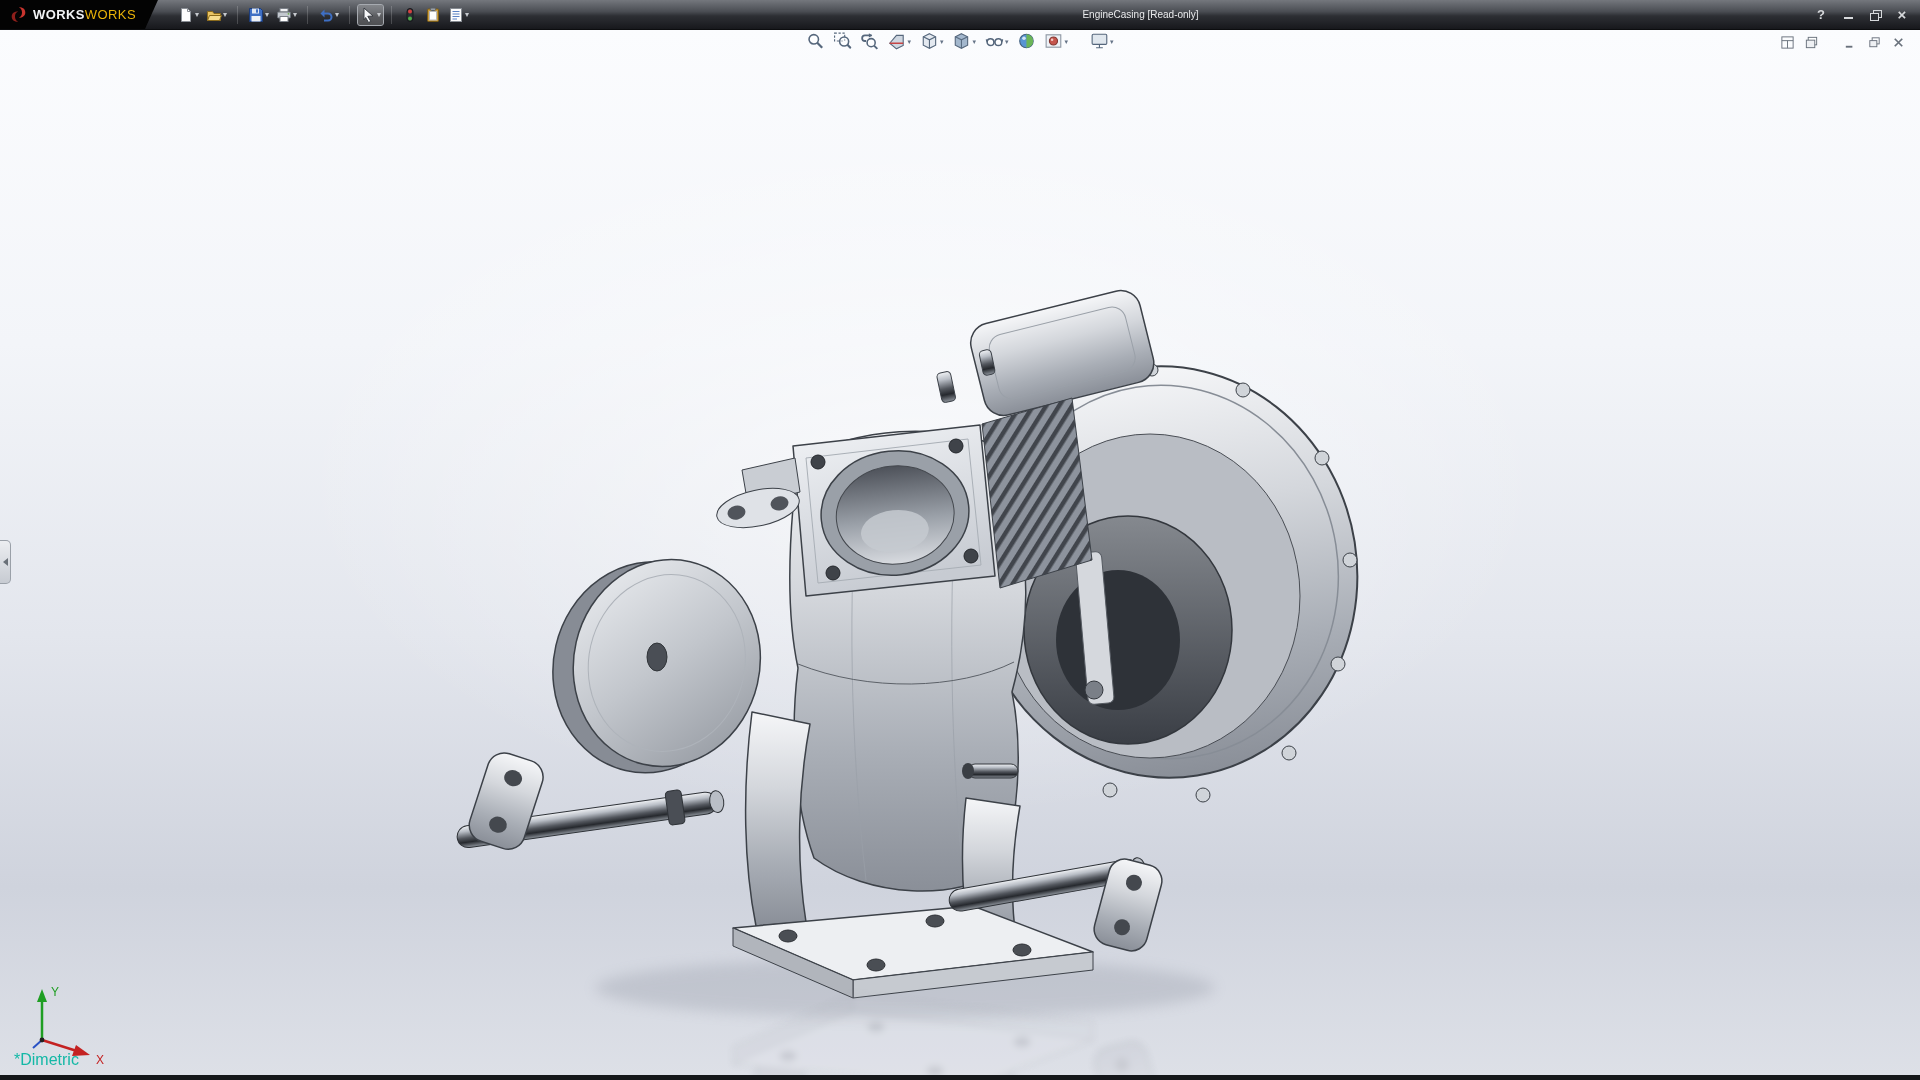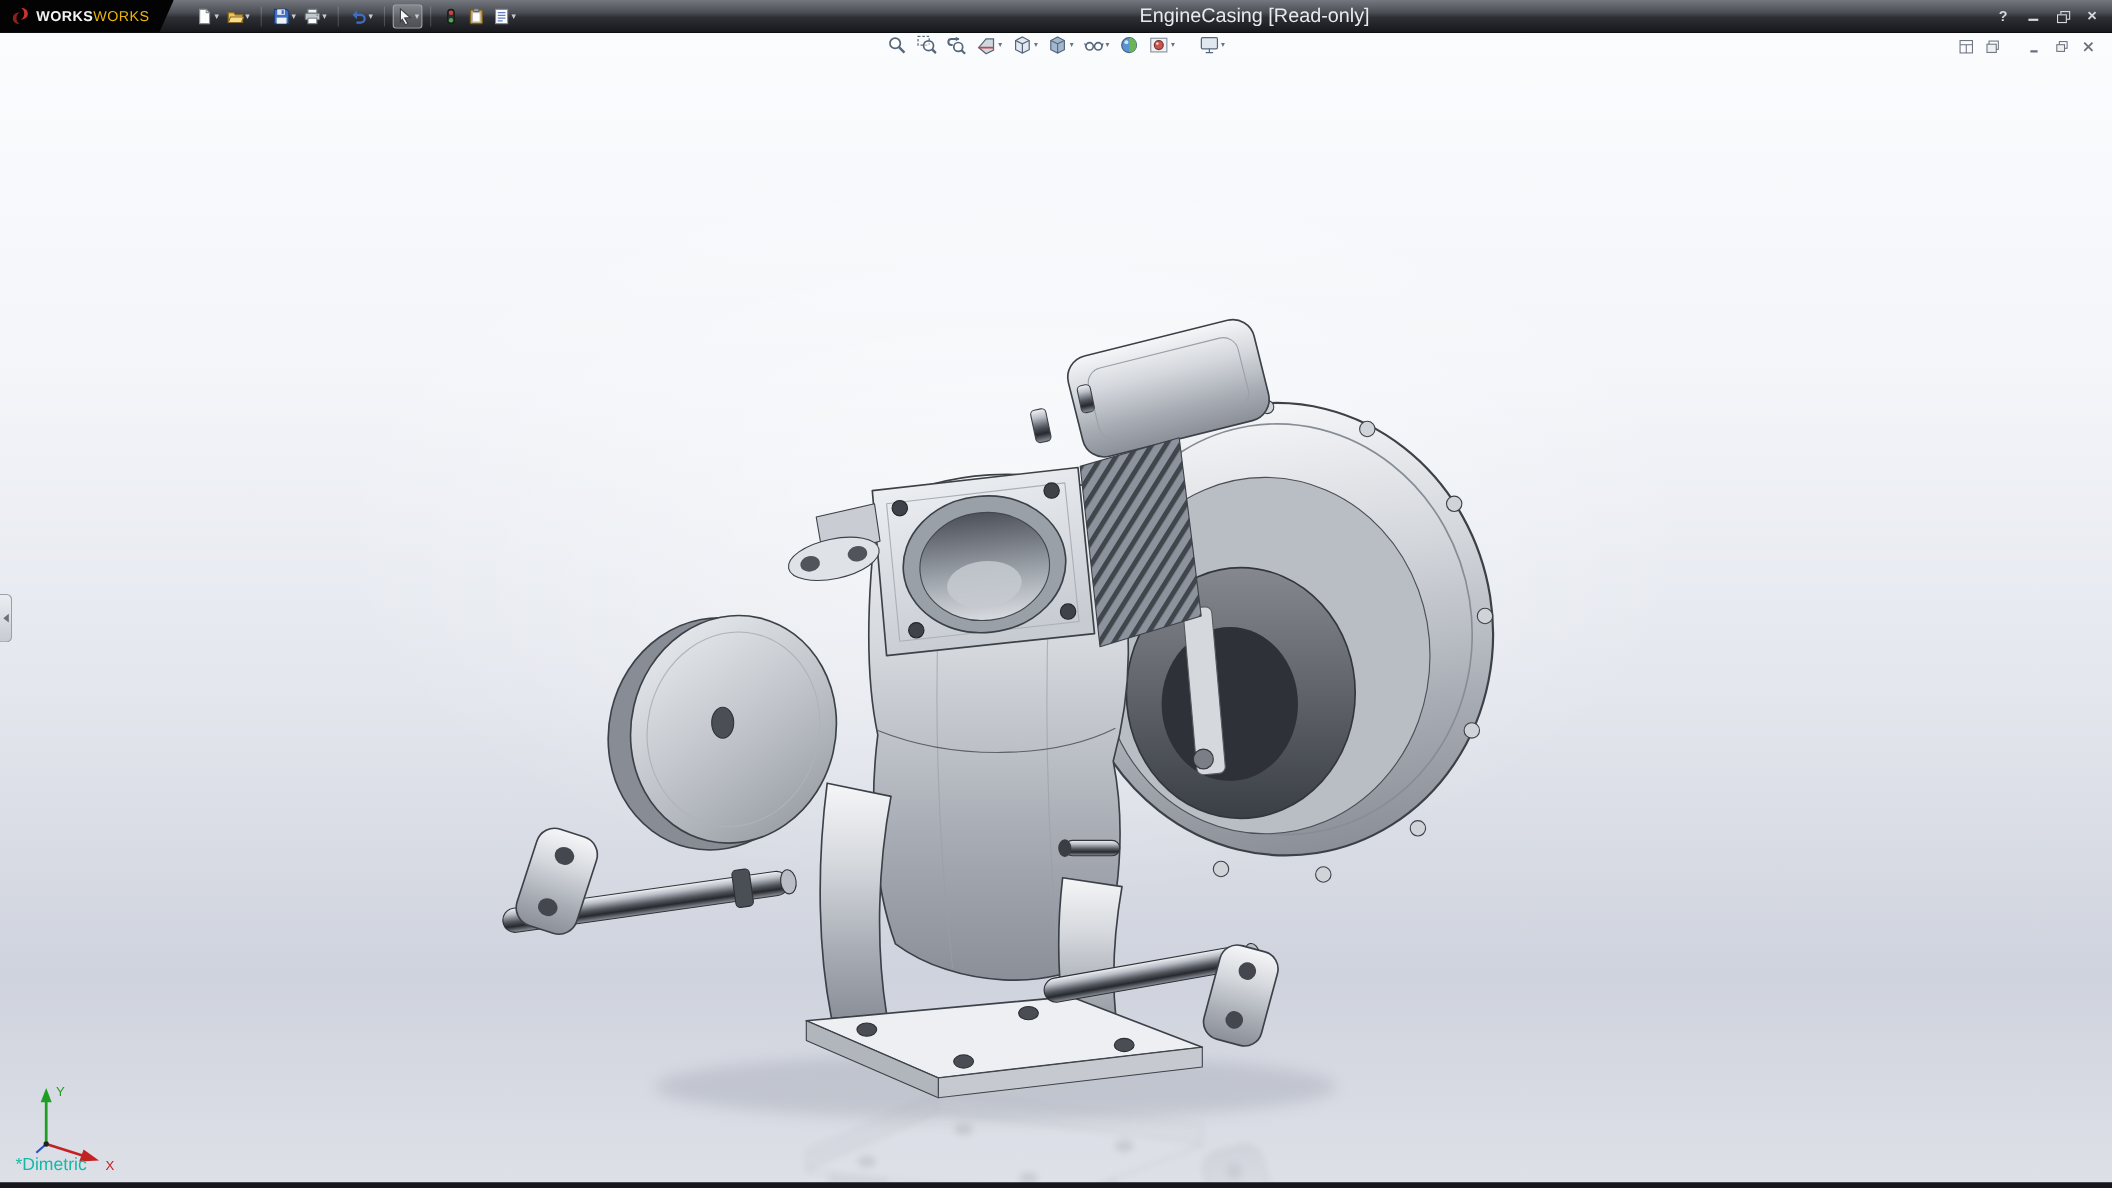--- a/index.html
+++ b/index.html
@@ -23,21 +23,21 @@
   .brand .logo svg{width:17px;height:17px;display:block;}
   .brand-text{font-size:13px;letter-spacing:.4px;white-space:nowrap;}
   .brand-solid{color:#f2f3f5;font-weight:bold;}
   .brand-works{color:#eab308;font-weight:normal;}
   .tb{display:flex;align-items:center;gap:3px;margin-left:18px;}
   .tb-btn{display:inline-flex;align-items:center;padding:2px 2px;border-radius:2px;}
   .tb-btn .ticon svg{width:16px;height:16px;display:block;}
   .tb-btn.active{background:rgba(255,255,255,.22);outline:1px solid #a6aab0;}
   .tb .caret{color:#c6c9ce;font-size:8px;margin-left:1px;line-height:1;}
   .tb-sep{width:1px;height:18px;background:rgba(255,255,255,.18);margin:0 5px;}
-  .title{flex:1;text-align:center;color:#e9eaec;font-size:18px;white-space:nowrap;}
+  .title{flex:1;text-align:center;color:#e9eaec;font-size:10px;white-space:nowrap;}
   .winbtns{display:flex;align-items:center;gap:5px;padding-right:7px;}
   .wbtn{min-width:22px;height:19px;display:flex;align-items:center;justify-content:center;
         color:#d7d9dc;font-size:13px;font-weight:bold;}
   .wbtn .min-glyph{display:block;width:9px;height:7px;border-bottom:2px solid #d7d9dc;}
   .wbtn .rest-glyph{position:relative;display:block;width:11px;height:10px;}
   .wbtn .rest-glyph::before{content:"";position:absolute;left:3px;top:0;width:7px;height:6px;border:1px solid #d7d9dc;}
   .wbtn .rest-glyph::after{content:"";position:absolute;left:0;top:3px;width:7px;height:6px;border:1px solid #d7d9dc;background:#2d2f34;}
   .wbtn.close{font-size:15px;}
   
   .viewport{

